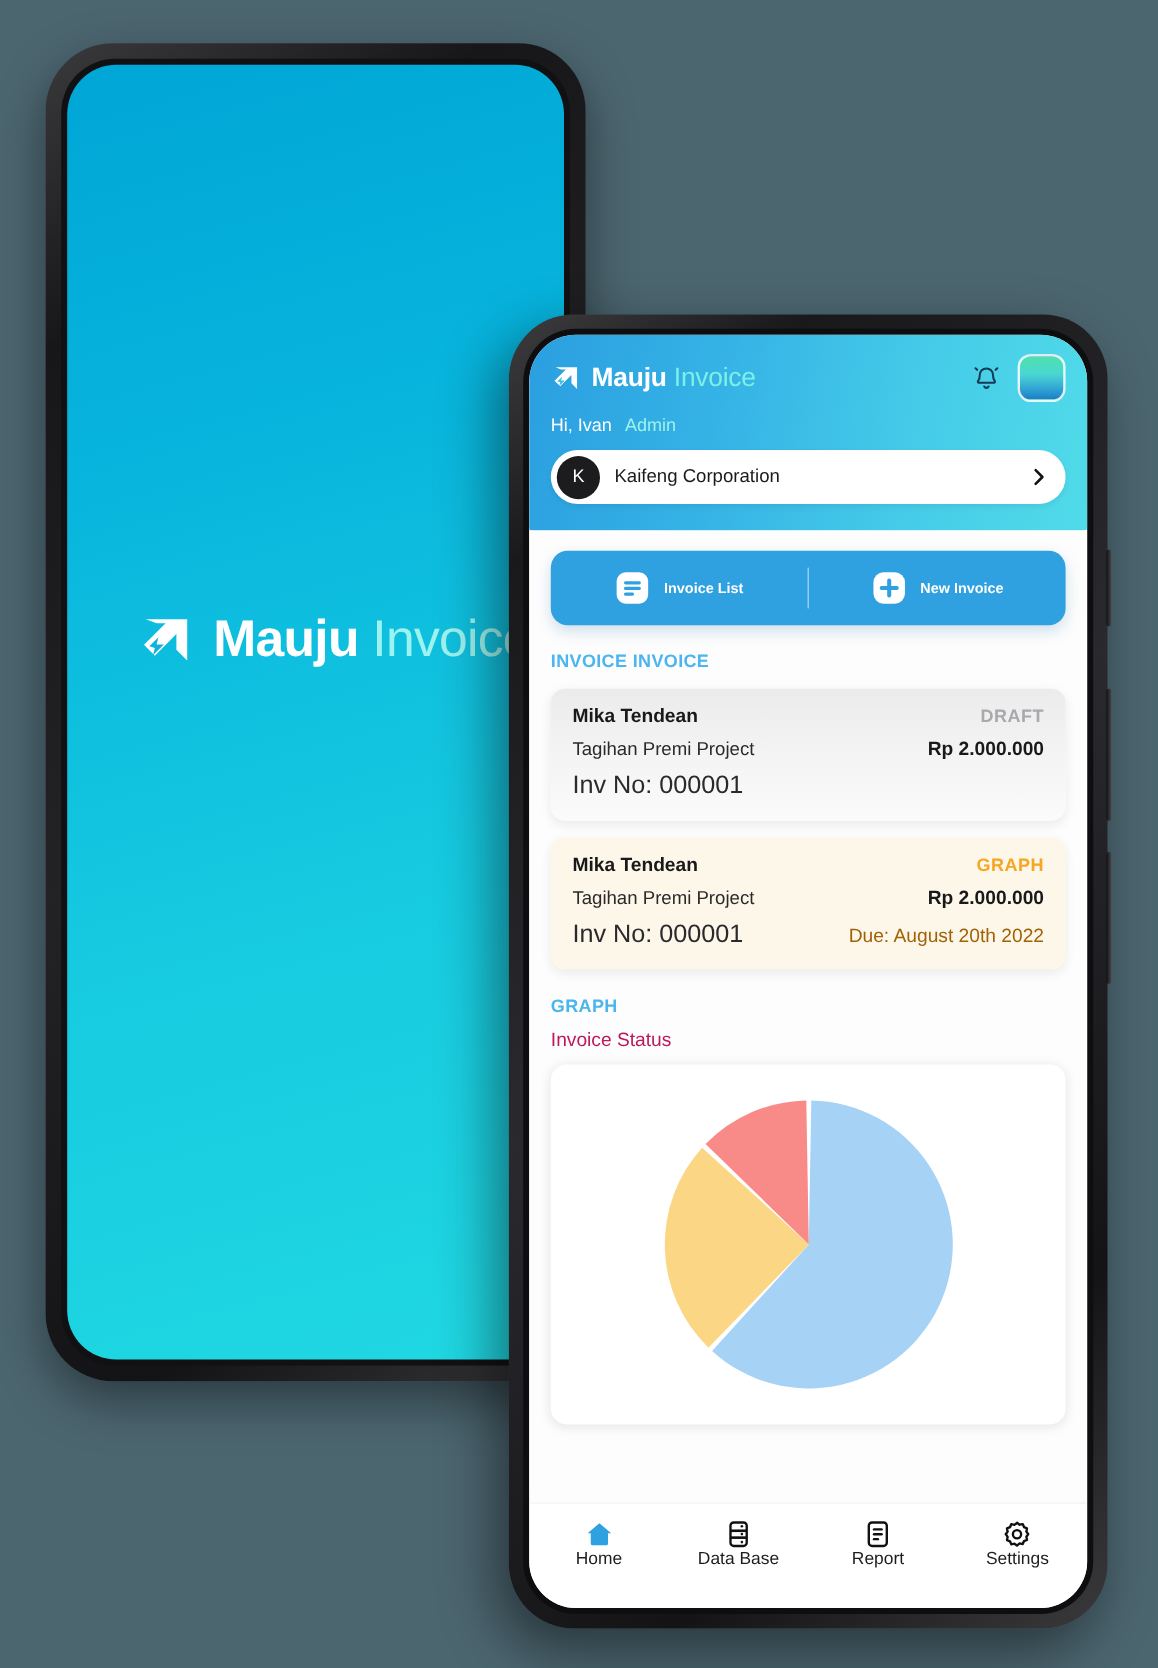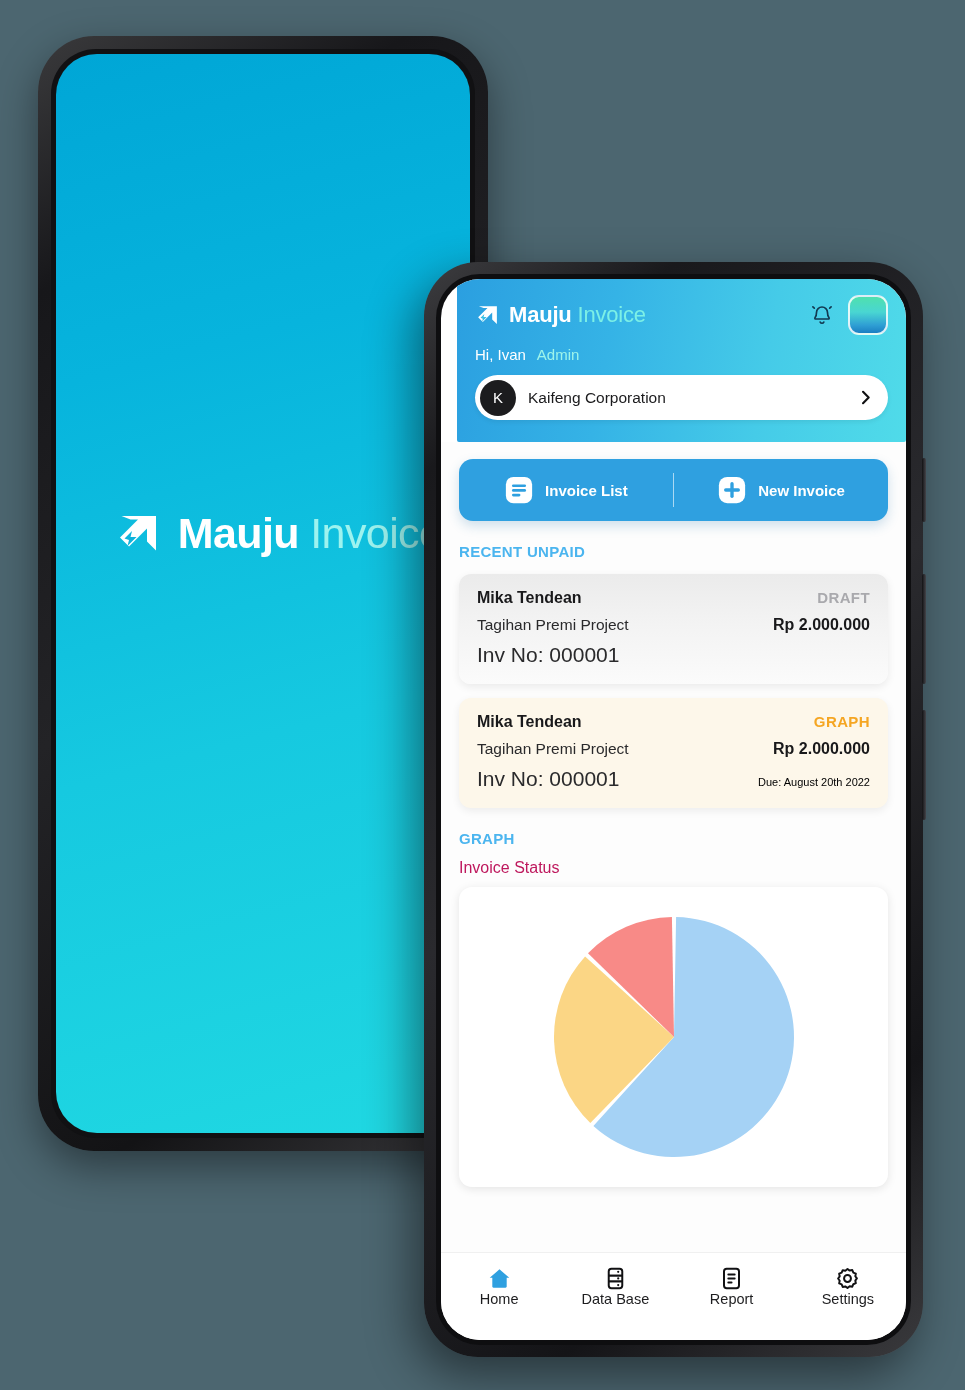--- a/index.html
+++ b/index.html
@@ -109,21 +109,20 @@
   #side-btn-1 { top: 196px; height: 64px; }
   #side-btn-2 { top: 312px; height: 110px; }
   #side-btn-3 { top: 448px; height: 110px; }
 
   
   #app-header {
     background: linear-gradient(100deg, #2b9fe0 0%, #35b3e6 34%, #45cbe8 68%, #50dbe9 100%);
     padding: 16px 18px 22px 18px;
     flex: none;
     border-radius: 0 0 2px 2px;
-    margin-left: 16px;
   }
   #header-top-row {
     display: flex;
     align-items: center;
     justify-content: space-between;
   }
   #brand {
     display: flex;
     align-items: center;
     gap: 9px;
@@ -207,21 +206,21 @@
     gap: 11px;
     height: 100%;
   }
   .action-sep {
     width: 1.5px;
     height: 34px;
     background: rgba(255,255,255,0.6);
     flex: none;
   }
   .action-icon { width: 30px; height: 30px; flex: none; display:block; }
-  .action-label { color: #ffffff; font-size: 15px; font-weight: 700; white-space: nowrap; }
+  .action-label { color: #ffffff; font-size: 12px; font-weight: 700; white-space: nowrap; }
 
   .section-title {
     color: #4bb5ef;
     font-size: 15px;
     font-weight: 700;
     letter-spacing: 0.3px;
     margin-top: 22px;
   }
 
   .invoice-card {
@@ -244,21 +243,21 @@
     align-items: baseline;
   }
   .inv-row + .inv-row { margin-top: 9px; text-align: right; }
   .inv-name { font-size: 16px; font-weight: 700; color: #19191b; }
   .inv-status { font-size: 15px; font-weight: 700; letter-spacing: 0.4px; }
   .inv-status.draft { color: #a9a9ad; }
   .inv-status.unpaid { color: #f5a623; }
   .inv-desc { font-size: 15.5px; color: #2a2a2c; }
   .inv-amount { font-size: 16px; font-weight: 700; color: #19191b; }
   .inv-no { font-size: 21px; color: #2a2a2c; }
-  .inv-due { font-size: 11px; color: #000000; }
+  .inv-due { font-size: 16px; color: #a16207; }
 
   #chart-title {
     margin-top: 12px;
     font-size: 16px;
     color: #be185d;
   }
   #chart-card {
     margin-top: 10px;
     background: #ffffff;
     border-radius: 13px;
@@ -374,21 +373,21 @@
           <div class="action-half">
             <svg class="action-icon" viewBox="0 0 32 32">
               <rect x="2" y="2" width="28" height="28" rx="9" fill="#ffffff"></rect>
               <rect x="14.2" y="7.5" width="3.6" height="17" rx="1.8" fill="#2fa0e0"></rect>
               <rect x="7.5" y="14.2" width="17" height="3.6" rx="1.8" fill="#2fa0e0"></rect>
             </svg>
             <span class="action-label">New Invoice</span>
           </div>
         </div>
 
-        <div class="section-title">RECENT UNPAID</div>
+        <div class="section-title">INVOICE INVOICE</div>
 
         <div class="invoice-card draft">
           <div class="inv-row">
             <span class="inv-name">Mika Tendean</span>
             <span class="inv-status draft">DRAFT</span>
           </div>
           <div class="inv-row">
             <span class="inv-desc">Tagihan Premi Project</span>
             <span class="inv-amount">Rp 2.000.000</span>
           </div>

